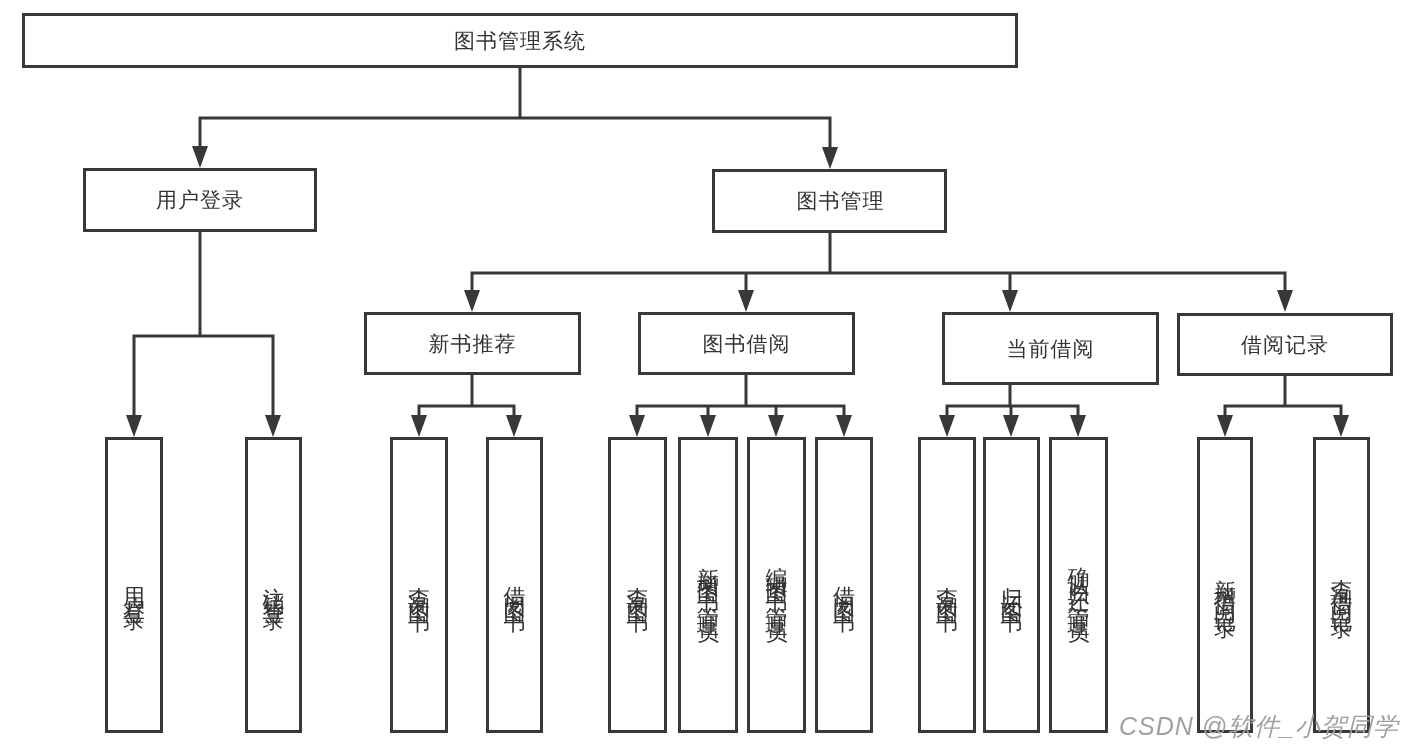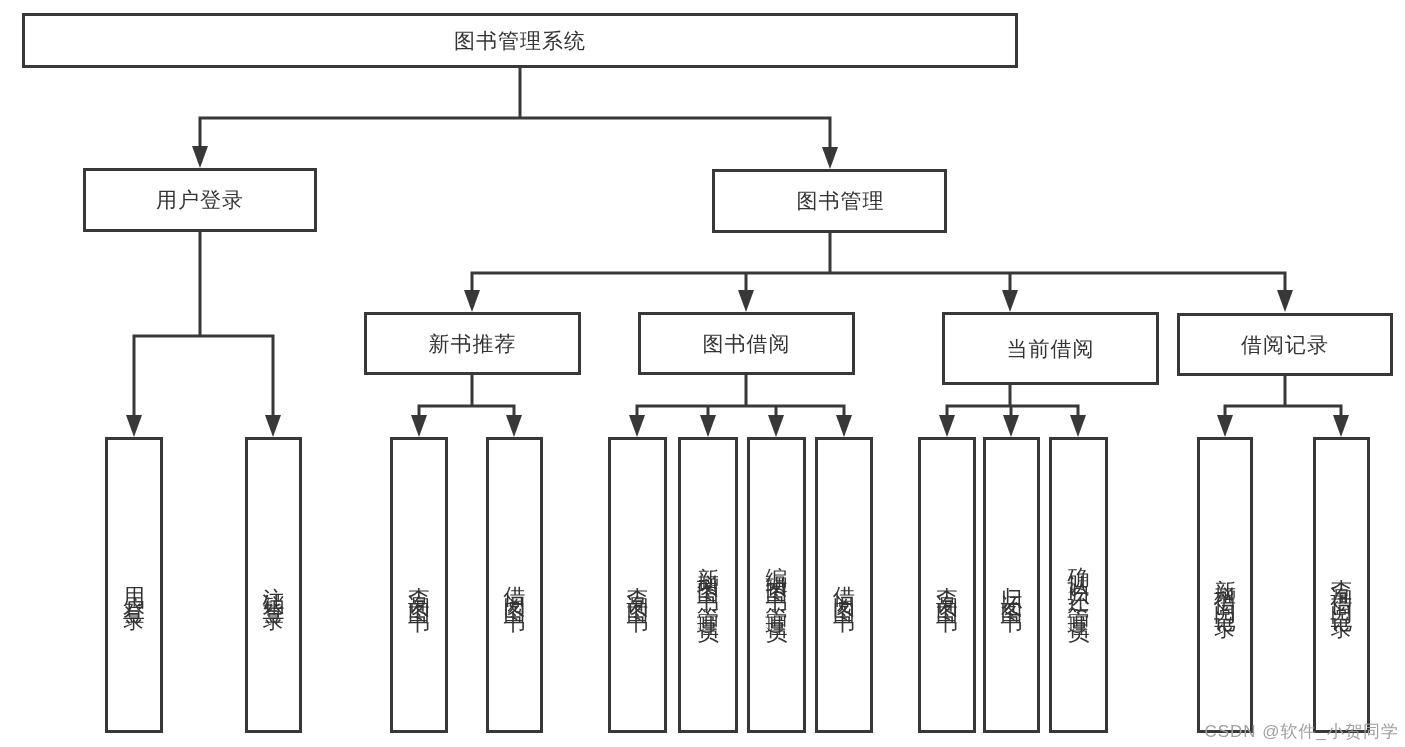--- a/index.html
+++ b/index.html
@@ -34,23 +34,24 @@
     letter-spacing: 8px;
     font-size: 22px;
     line-height: 1;
     white-space: nowrap;
   }
   .watermark {
     position: absolute;
     right: 6px;
     bottom: 4px;
     color: #a0a0a0;
-    font-size: 17px;
+    font-size: 25px;
     letter-spacing: 1px;
     z-index: 5;
+    font-style: italic;
   }
 </style>
 </head>
 <body>
 
 <div id="stage">
 
   <svg id="connector-layer" viewBox="0 0 1405 747" xmlns="http://www.w3.org/2000/svg">
     <g stroke="#383838" stroke-width="3" fill="none" stroke-linecap="square">
 

